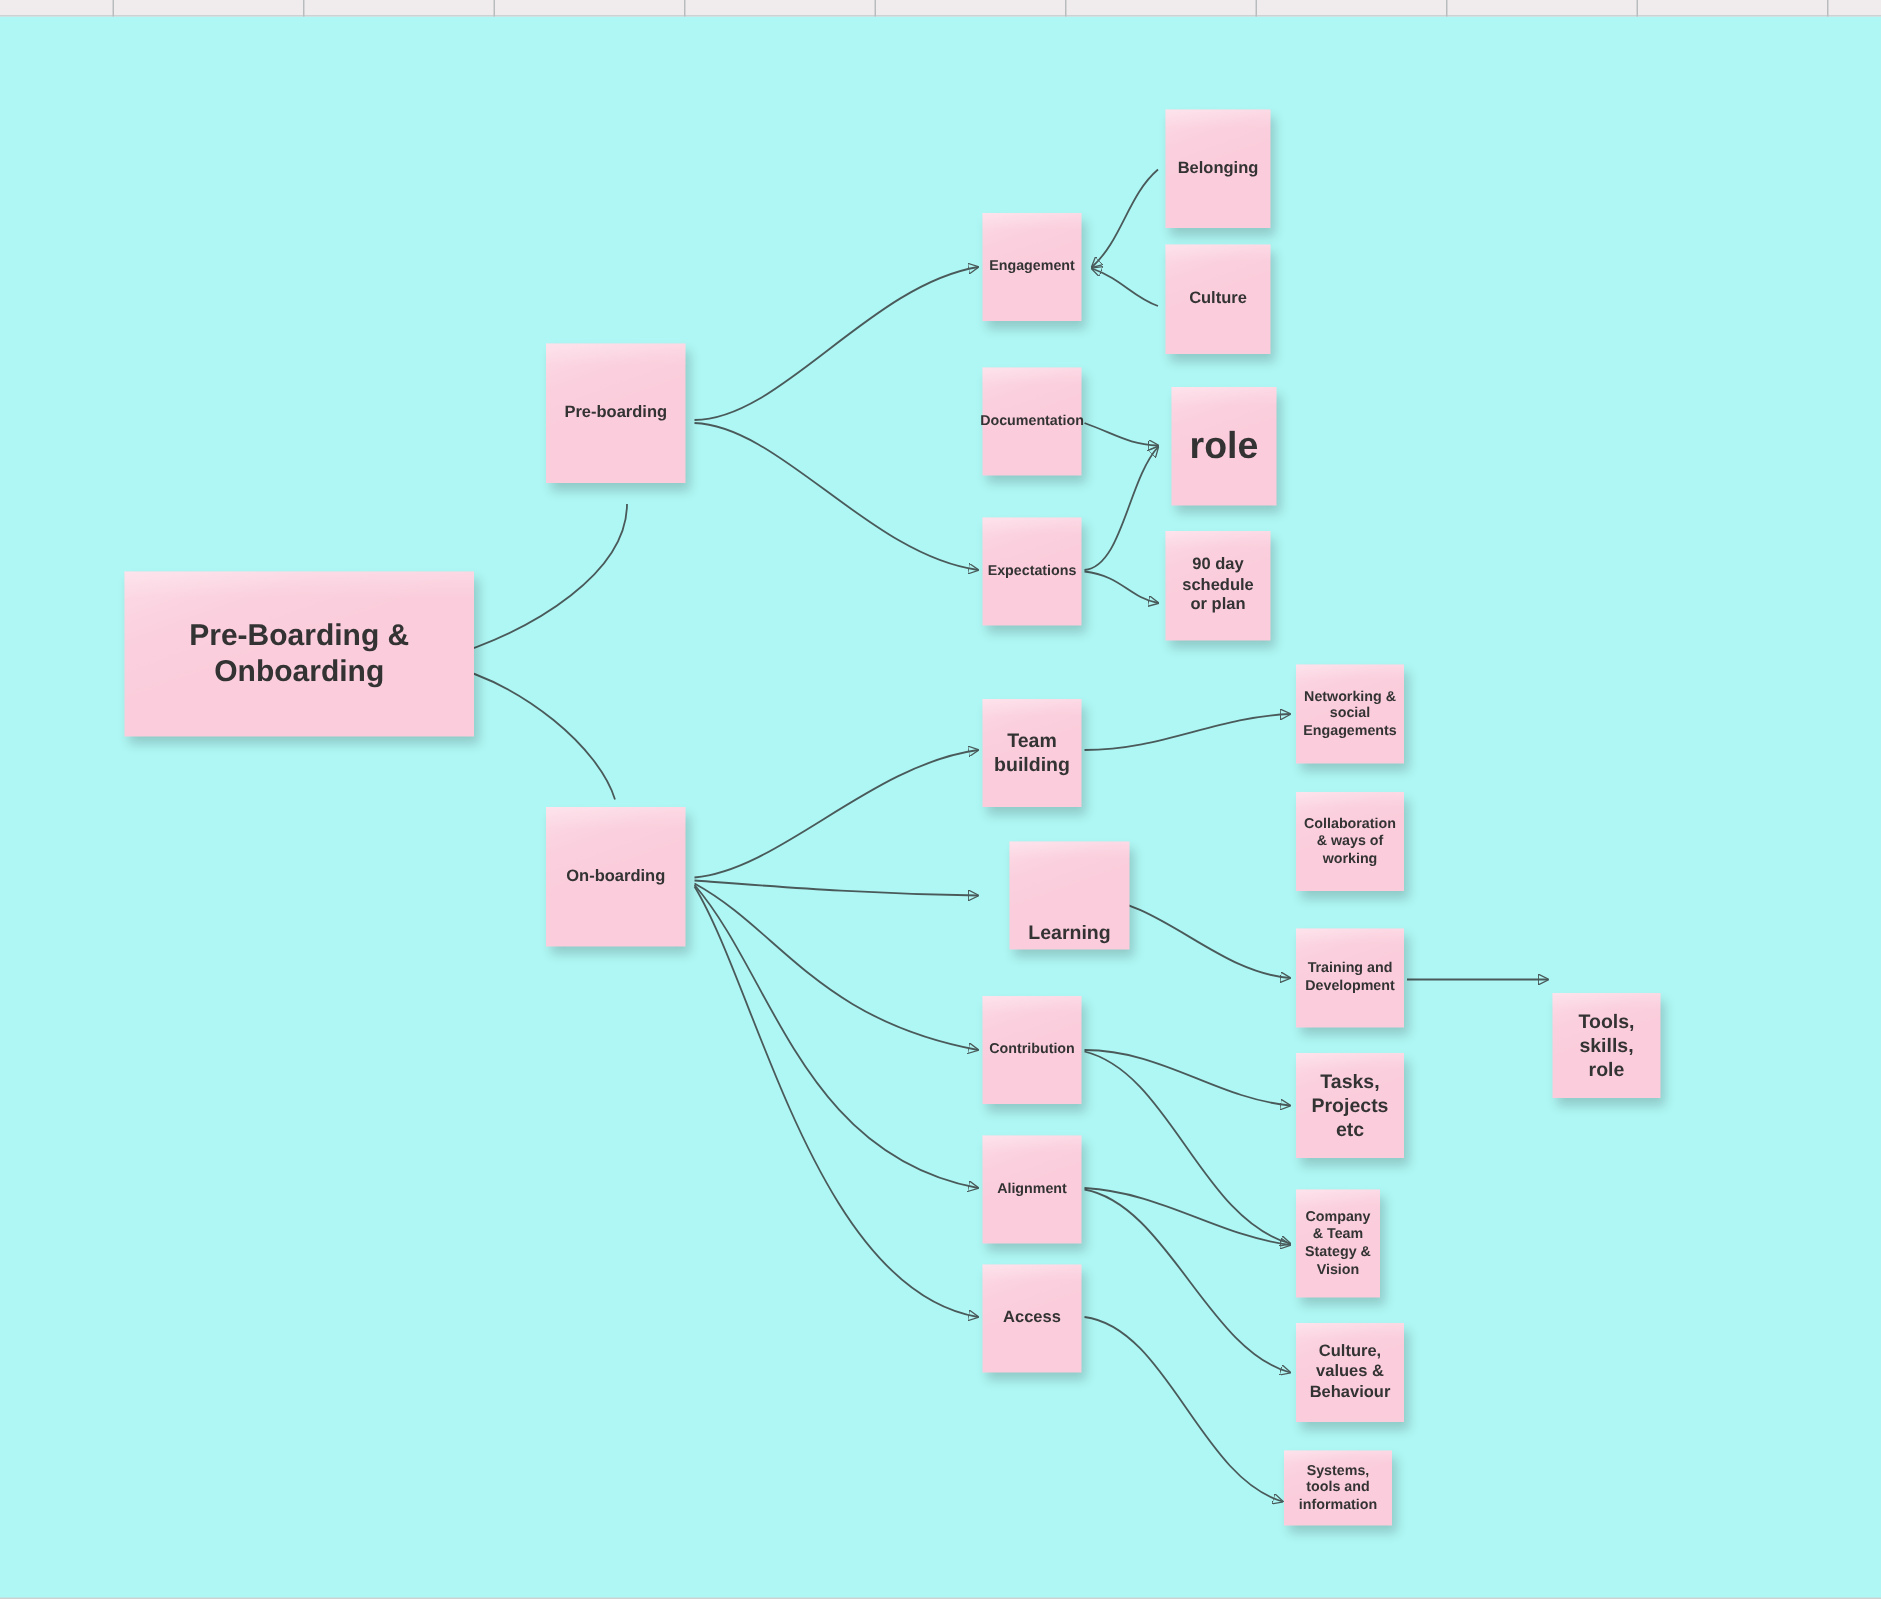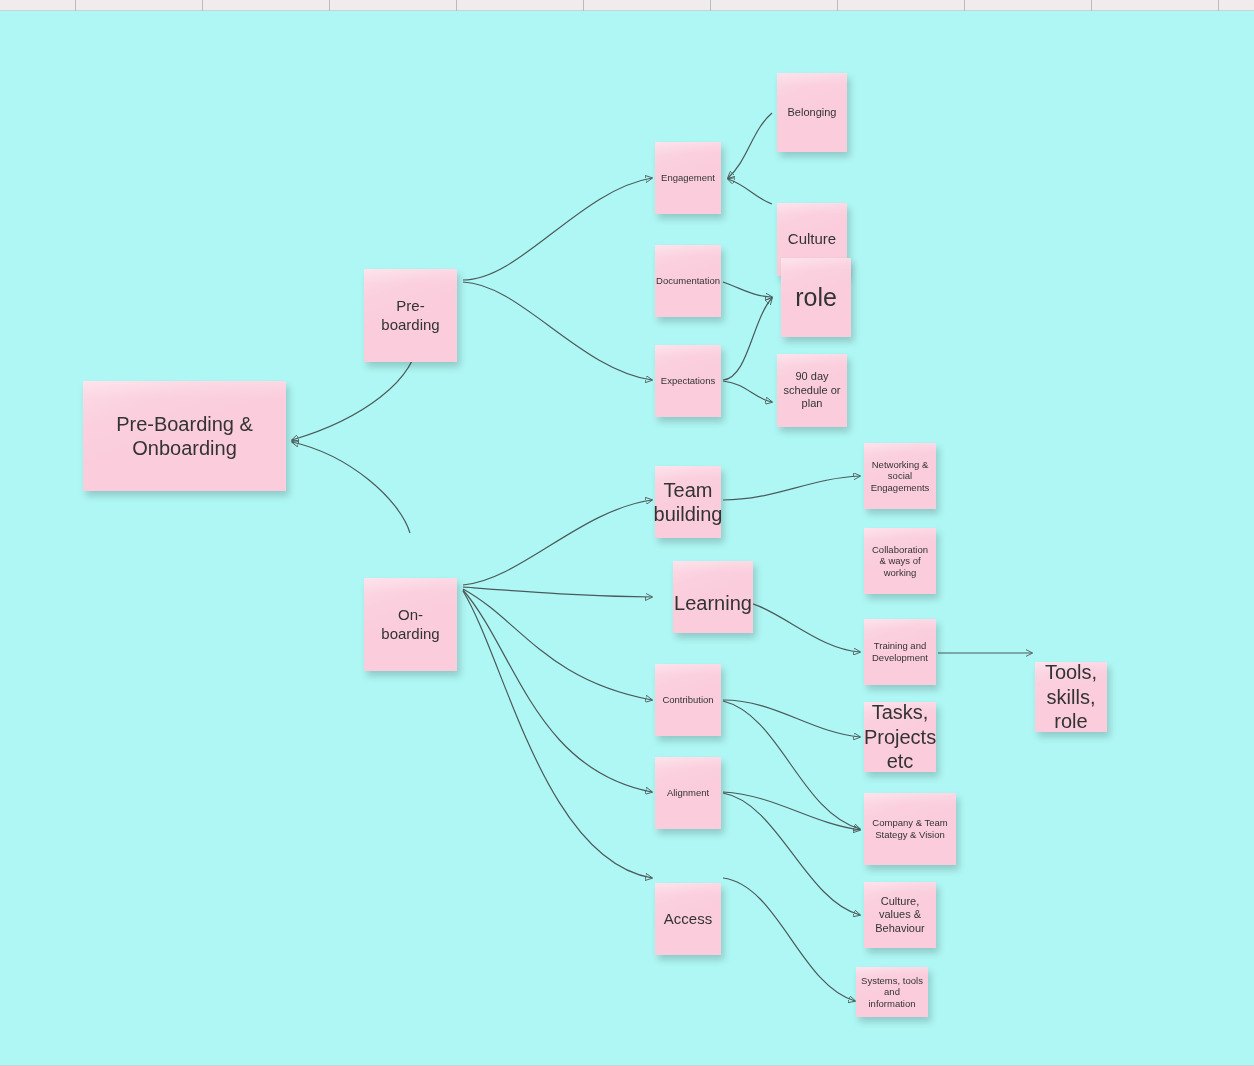--- a/index.html
+++ b/index.html
@@ -66,31 +66,32 @@
     position: absolute;
     z-index: 10;
     background: #fbcddc;
     color: #333333;
     display: flex;
     align-items: center;
     justify-content: center;
     text-align: center;
     line-height: 1.22;
     box-sizing: border-box;
-    padding: 18px 5px;
+    padding: 3px 5px;
     box-shadow: 3px 5px 7px rgba(0,0,0,0.18);
     background-image:
       linear-gradient(160deg, rgba(255,255,255,0.30) 0%, rgba(255,255,255,0.05) 26%, rgba(255,255,255,0) 48%),
       linear-gradient(to bottom, rgba(255,255,255,0.22) 0%, rgba(255,255,255,0) 16%);
+    font-weight: bold;
   }
   .note span { display: block; }
   .t-xs  { font-size: 9.5px; }
   .t-sm  { font-size: 11px; }
-  .t-md  { font-size: 20px; }
-  .t-lg  { font-size: 15px; margin-top: 40px; }
+  .t-md  { font-size: 13px; }
+  .t-lg  { font-size: 11px; }
   .t-xl  { font-size: 20px; }
   .t-xxl { font-size: 25px; }
 </style>
 </head>
 <body>
 
 <div id="canvas">
 
   <div id="ruler">
       <div class="tick" style="left: 75px;"></div>
@@ -131,21 +132,21 @@
         <path d="M 723 700 C 775 700 810 732 860 737" marker-end="url(#arrow)"></path>
         <path d="M 723 701 C 780 715 800 812 860 829" marker-end="url(#arrow)"></path>
         <path d="M 723 792 C 775 795 810 823 860 830" marker-end="url(#arrow)"></path>
         <path d="M 723 793 C 778 803 805 900 860 915" marker-end="url(#arrow)"></path>
         <path d="M 723 878 C 778 885 800 985 855 1001" marker-end="url(#arrow)"></path>
         <path d="M 938 653 L 1032 653" marker-end="url(#arrow)"></path>
       </g>
   </svg>
 
   <div id="note-layer">
-      <div class="note t-xl" style="left: 83px; top: 381px; width: 203px; height: 110px;">
+      <div class="note t-xl" style="left: 83px; top: 381px; width: 233px; height: 110px;">
         <span>Pre-Boarding &amp; Onboarding</span>
       </div>
       <div class="note t-lg" style="left: 364px; top: 229px; width: 93px; height: 93px;">
         <span>Pre-boarding</span>
       </div>
       <div class="note t-lg" style="left: 364px; top: 538px; width: 93px; height: 93px;">
         <span>On-boarding</span>
       </div>
       <div class="note t-xs" style="left: 655px; top: 142px; width: 66px; height: 72px;">
         <span>Engagement</span>
@@ -188,21 +189,21 @@
       </div>
       <div class="note t-xs" style="left: 864px; top: 528px; width: 72px; height: 66px;">
         <span>Collaboration &amp; ways of working</span>
       </div>
       <div class="note t-xs" style="left: 864px; top: 619px; width: 72px; height: 66px; align-items: center;">
         <span>Training and Development</span>
       </div>
       <div class="note t-md" style="left: 864px; top: 702px; width: 72px; height: 70px;">
         <span>Tasks, Projects etc</span>
       </div>
-      <div class="note t-xs" style="left: 864px; top: 793px; width: 92px; height: 72px; justify-content: flex-end;">
+      <div class="note t-xs" style="left: 864px; top: 793px; width: 56px; height: 72px; justify-content: flex-end;">
         <span>Company &amp; Team Stategy &amp; Vision</span>
       </div>
       <div class="note t-sm" style="left: 864px; top: 882px; width: 72px; height: 66px;">
         <span>Culture, values &amp; Behaviour</span>
       </div>
       <div class="note t-xs" style="left: 856px; top: 967px; width: 72px; height: 50px;">
         <span>Systems, tools and information</span>
       </div>
       <div class="note t-md" style="left: 1035px; top: 618px; width: 72px; height: 70px; margin-top: 44px;">
         <span>Tools, skills, role</span>

